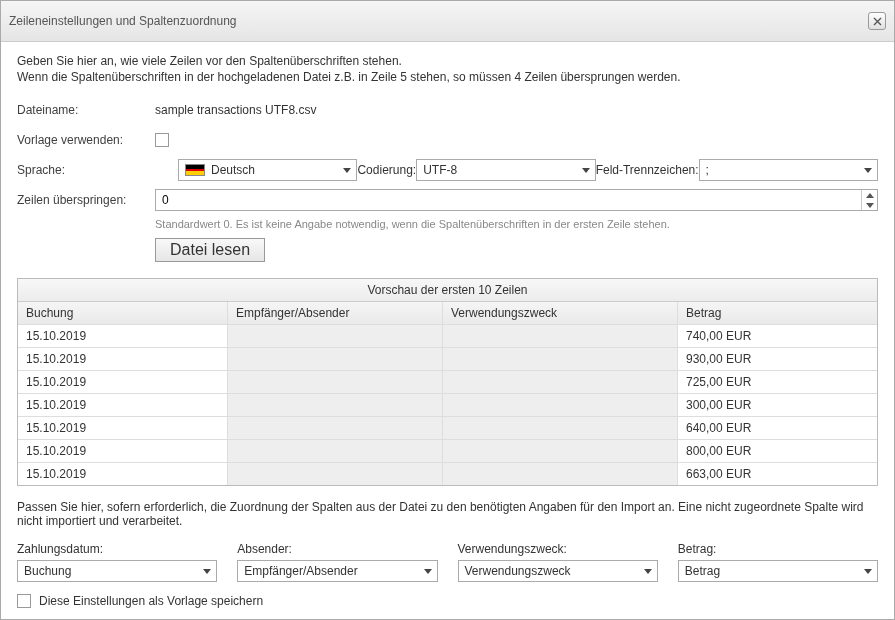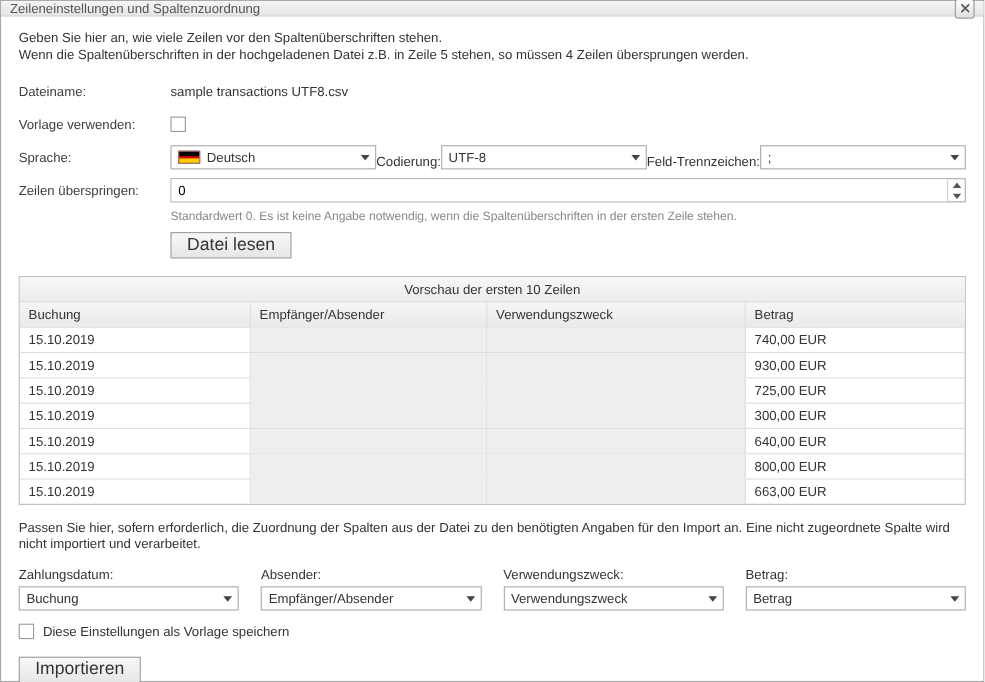--- a/index.html
+++ b/index.html
@@ -11,21 +11,21 @@
   background: #fff;
 }
 .dialog {
   width: 895px;
   height: 620px;
   border: 1px solid #aaa;
   background: #fff;
   position: relative;
 }
 .titlebar {
-  height: 14px;
+  height: 41px;
   background: linear-gradient(to bottom, #f5f5f5, #e5e5e5);
   border-bottom: 1px solid #ccc;
   display: flex;
   align-items: center;
   padding: 0 8px;
   color: #555;
 }
 .titlebar .title { flex: 1; font-size: 12px; }
 .close-btn {
   width: 18px; height: 18px;
@@ -161,21 +161,21 @@
   gap:20px;
   margin-bottom:4px;
 }
 .mapping-col { flex:1; display:flex; flex-direction:column; gap:4px; }
 .mapping-col .select { width:100%; }
 
 .save-row {
   display:flex; gap:8px; margin:12px 0 16px 0;
 }
 
-.triple { display:flex; align-items:flex-end; gap:0; flex:1; }
+.triple { display:flex; align-items:center; gap:0; flex:1;margin-left:23px; }
 .triple .lbl { white-space:nowrap; }
 .triple .select { flex:1; min-width:0; }
 .sel-lang { width:180px; }
 .sel-enc { flex:1; }
 .sel-sep { flex:1; }
 </style>
 </head>
 <body>
 
 <div class="dialog">

